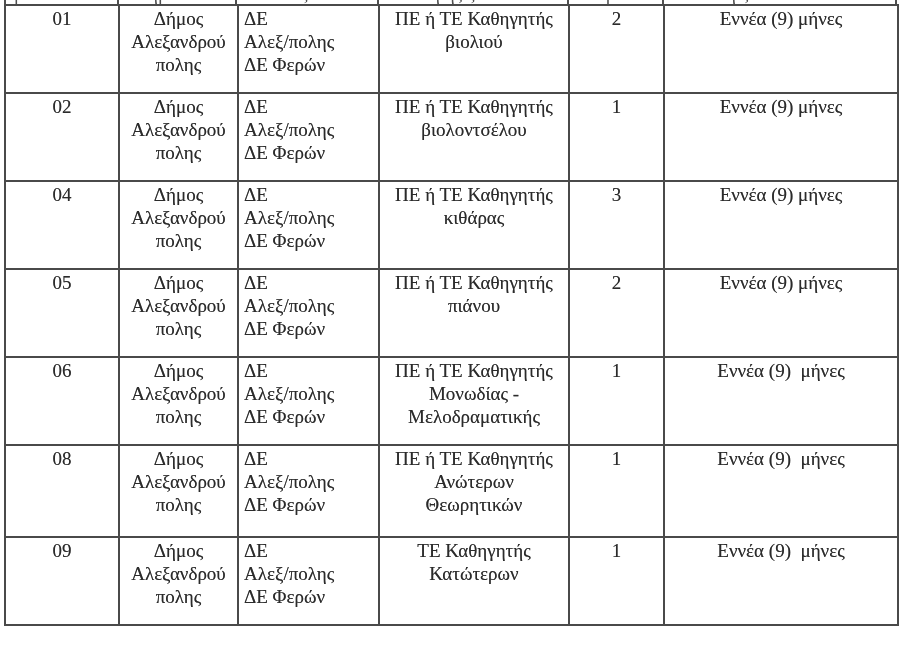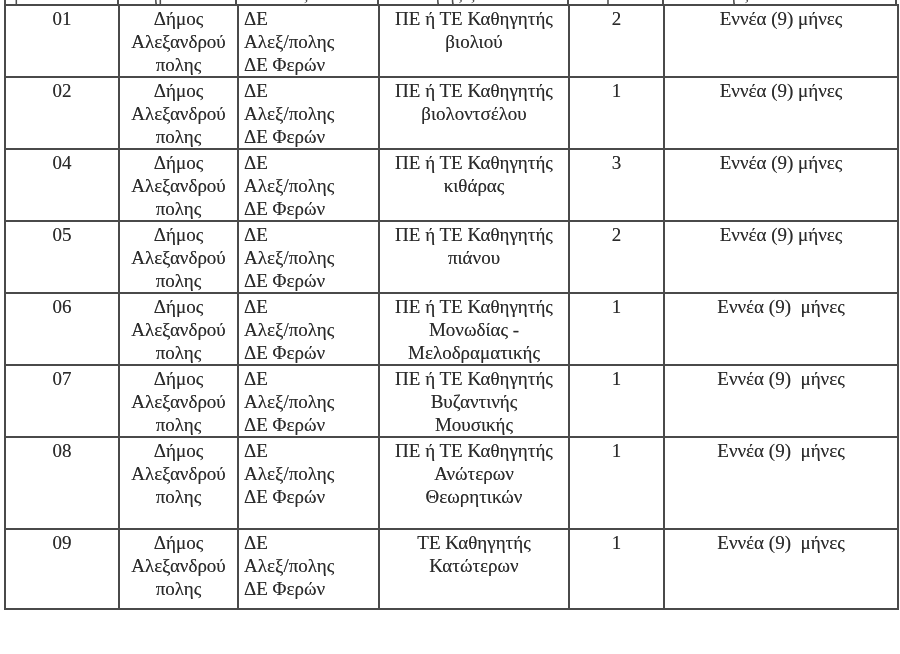--- a/index.html
+++ b/index.html
@@ -42,21 +42,21 @@
     width: 893px;
     border-collapse: collapse;
     table-layout: fixed;
     font-size: 19px;
     line-height: 23px;
   }
   table.doc-table td {
     border: 2px solid #4a4a4a;
     vertical-align: top;
     text-align: center;
-    padding: 1px 3px 0 3px;
+    padding: 1px 3px 16px 3px;
     white-space: pre-wrap;
     overflow: hidden;
     color: #2b2b2b;
     text-shadow: 0 0 0.5px rgba(43,43,43,0.55);
   }
   table.doc-table td.unit-cell {
     text-align: left;
     padding-left: 5px;
   }
   
@@ -160,34 +160,20 @@
 πολης</td>
         <td class="unit-cell">ΔΕ
 Αλεξ/πολης
 ΔΕ Φερών</td>
         <td>ΠΕ ή ΤΕ Καθηγητής
 Μονωδίας -
 Μελοδραματικής</td>
         <td>1</td>
         <td>Εννέα (9)  μήνες</td>
       </tr>
-      <tr class="r7">
-        <td>07</td>
-        <td>Δήμος
-Αλεξανδρού
-πολης</td>
-        <td class="unit-cell">ΔΕ
-Αλεξ/πολης
-ΔΕ Φερών</td>
-        <td>ΠΕ ή ΤΕ Καθηγητής
-Βυζαντινής
-Μουσικής</td>
-        <td>1</td>
-        <td>Εννέα (9)  μήνες</td>
-      </tr>
       <tr class="r8">
         <td>08</td>
         <td>Δήμος
 Αλεξανδρού
 πολης</td>
         <td class="unit-cell">ΔΕ
 Αλεξ/πολης
 ΔΕ Φερών</td>
         <td>ΠΕ ή ΤΕ Καθηγητής
 Ανώτερων

